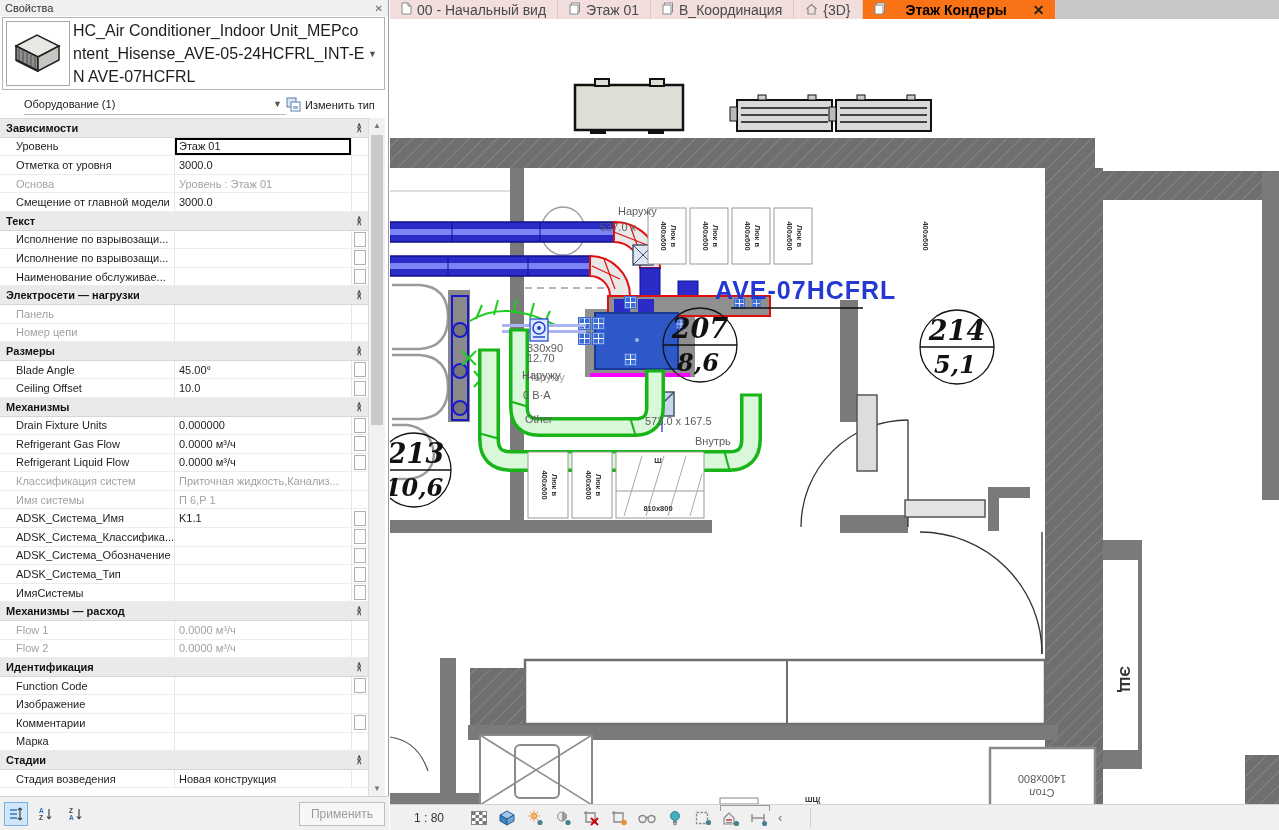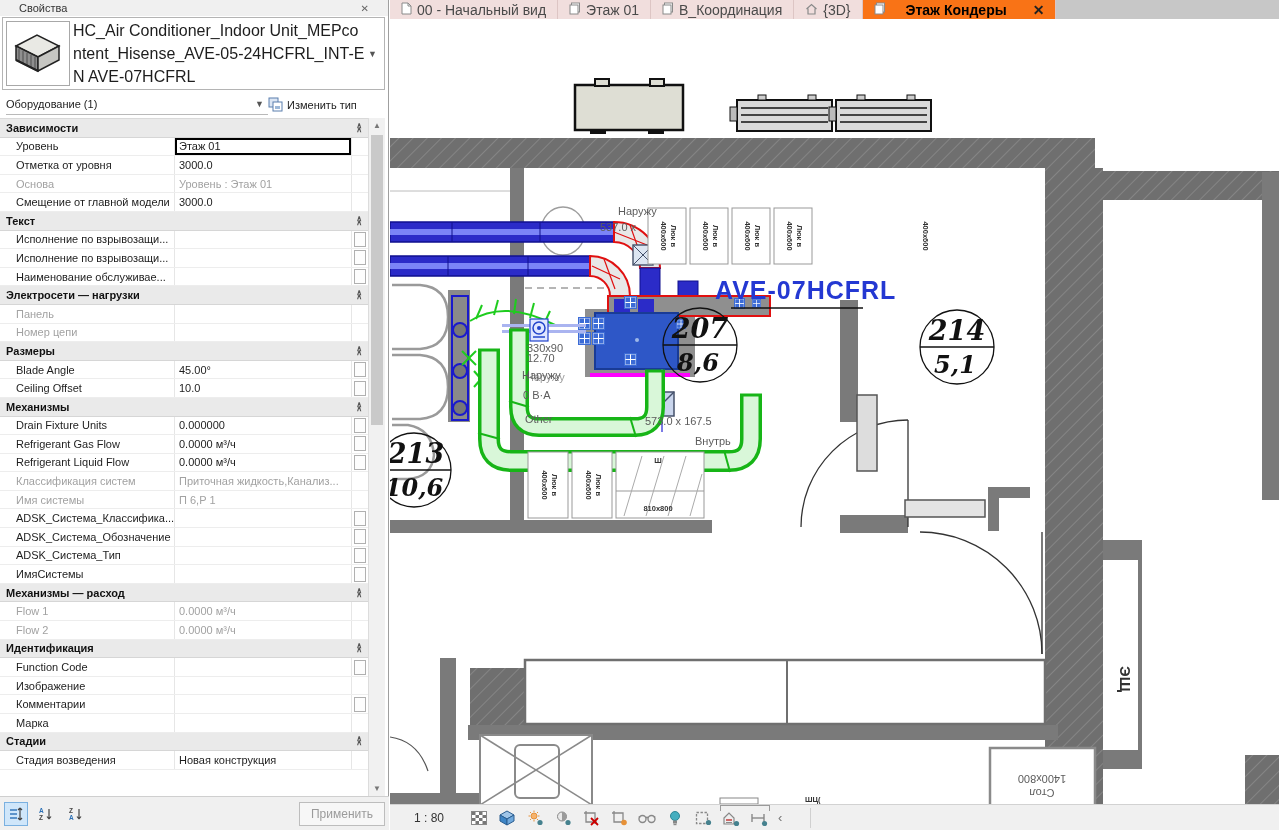--- a/index.html
+++ b/index.html
@@ -2,28 +2,28 @@
 <html><head>
 <meta charset="utf-8">
 <style>
   html,body{margin:0;padding:0;background:#fff;}
   #app{position:relative;width:1279px;height:830px;overflow:hidden;background:#fff;
        font-family:"Liberation Sans",sans-serif;font-size:11px;color:#1d1d1d;}
   
   #palette{position:absolute;left:0;top:0;width:389px;height:830px;background:#fff;
            border-right:1px solid #9f9f9f;box-sizing:border-box;}
   #pal-header{position:absolute;left:0;top:0;width:100%;height:16px;background:#f0f0f0;
-              display:flex;align-items:center;padding:0 19px;box-sizing:border-box;color:#333;}
+              display:flex;align-items:center;padding:0 5px;box-sizing:border-box;color:#333;}
   #pal-header .x{margin-left:auto;color:#666;font-size:10px;cursor:default;}
   #type-box{position:absolute;left:2px;top:17px;width:383px;height:73px;border:1px solid #b4b4b4;
             background:#fff;display:flex;align-items:center;box-sizing:border-box;}
   #type-thumb{width:62px;height:63px;border:1px solid #a8a8a8;margin:3px;background:#fff;flex:none;}
   #type-name{flex:1;font-size:16px;line-height:1.45;color:#1d1d1d;word-break:break-all;padding-right:2px;}
   #type-arrow{width:16px;color:#555;font-size:9px;flex:none;}
-  #filter-row{position:absolute;left:0;top:92px;width:390px;height:25px;display:flex;align-items:center;box-sizing:border-box;padding-left:6px;}
+  #filter-row{position:absolute;left:0;top:92px;width:390px;height:25px;display:flex;align-items:center;box-sizing:border-box;padding-left:24px;}
   #filter-combo{width:262px;display:flex;align-items:center;border-bottom:1px solid #b9b9b9;height:20px;}
   #filter-combo .cv{color:#222;}
   #filter-combo .ar{margin-left:auto;color:#555;font-size:9px;padding-right:4px;}
   #edit-type-btn{display:flex;align-items:center;gap:4px;color:#222;cursor:default;}
   
   #prop-grid{position:absolute;left:0;top:118px;width:368px;height:678px;overflow:hidden;background:#fff;border-top:1px solid #d9d9d9;}
   .phead{height:18.6px;background:#eaeaea;border-bottom:1px solid #d6d6d6;display:flex;align-items:center;
          padding:0 6px;font-weight:bold;color:#111;box-sizing:border-box;}
   .phead .chev{margin-left:auto;color:#555;font-size:8px;line-height:4px;display:flex;flex-direction:column;}
   .prow{height:18.6px;display:flex;align-items:stretch;border-bottom:1px solid #ededed;background:#fff;box-sizing:border-box;}
@@ -242,20 +242,27 @@
           <span class="lbl">Классификация систем</span>
           <span class="val">Приточная жидкость,Канализ...</span>
           <span class="btnslot"></span>
         </div>
         <div class="prow gray">
           <span class="lbl">Имя системы</span>
           <span class="val">П 6,Р 1</span>
           <span class="btnslot"></span>
         </div>
         <div class="prow">
+          <span class="lbl">ADSK_Система_Имя</span>
+          <span class="val">K1.1</span>
+          <span class="btnslot">
+            <span class="minibtn"></span>
+          </span>
+        </div>
+        <div class="prow">
           <span class="lbl">ADSK_Система_Классифика...</span>
           <span class="val"></span>
           <span class="btnslot">
             <span class="minibtn"></span>
           </span>
         </div>
         <div class="prow">
           <span class="lbl">ADSK_Система_Обозначение</span>
           <span class="val"></span>
           <span class="btnslot">

